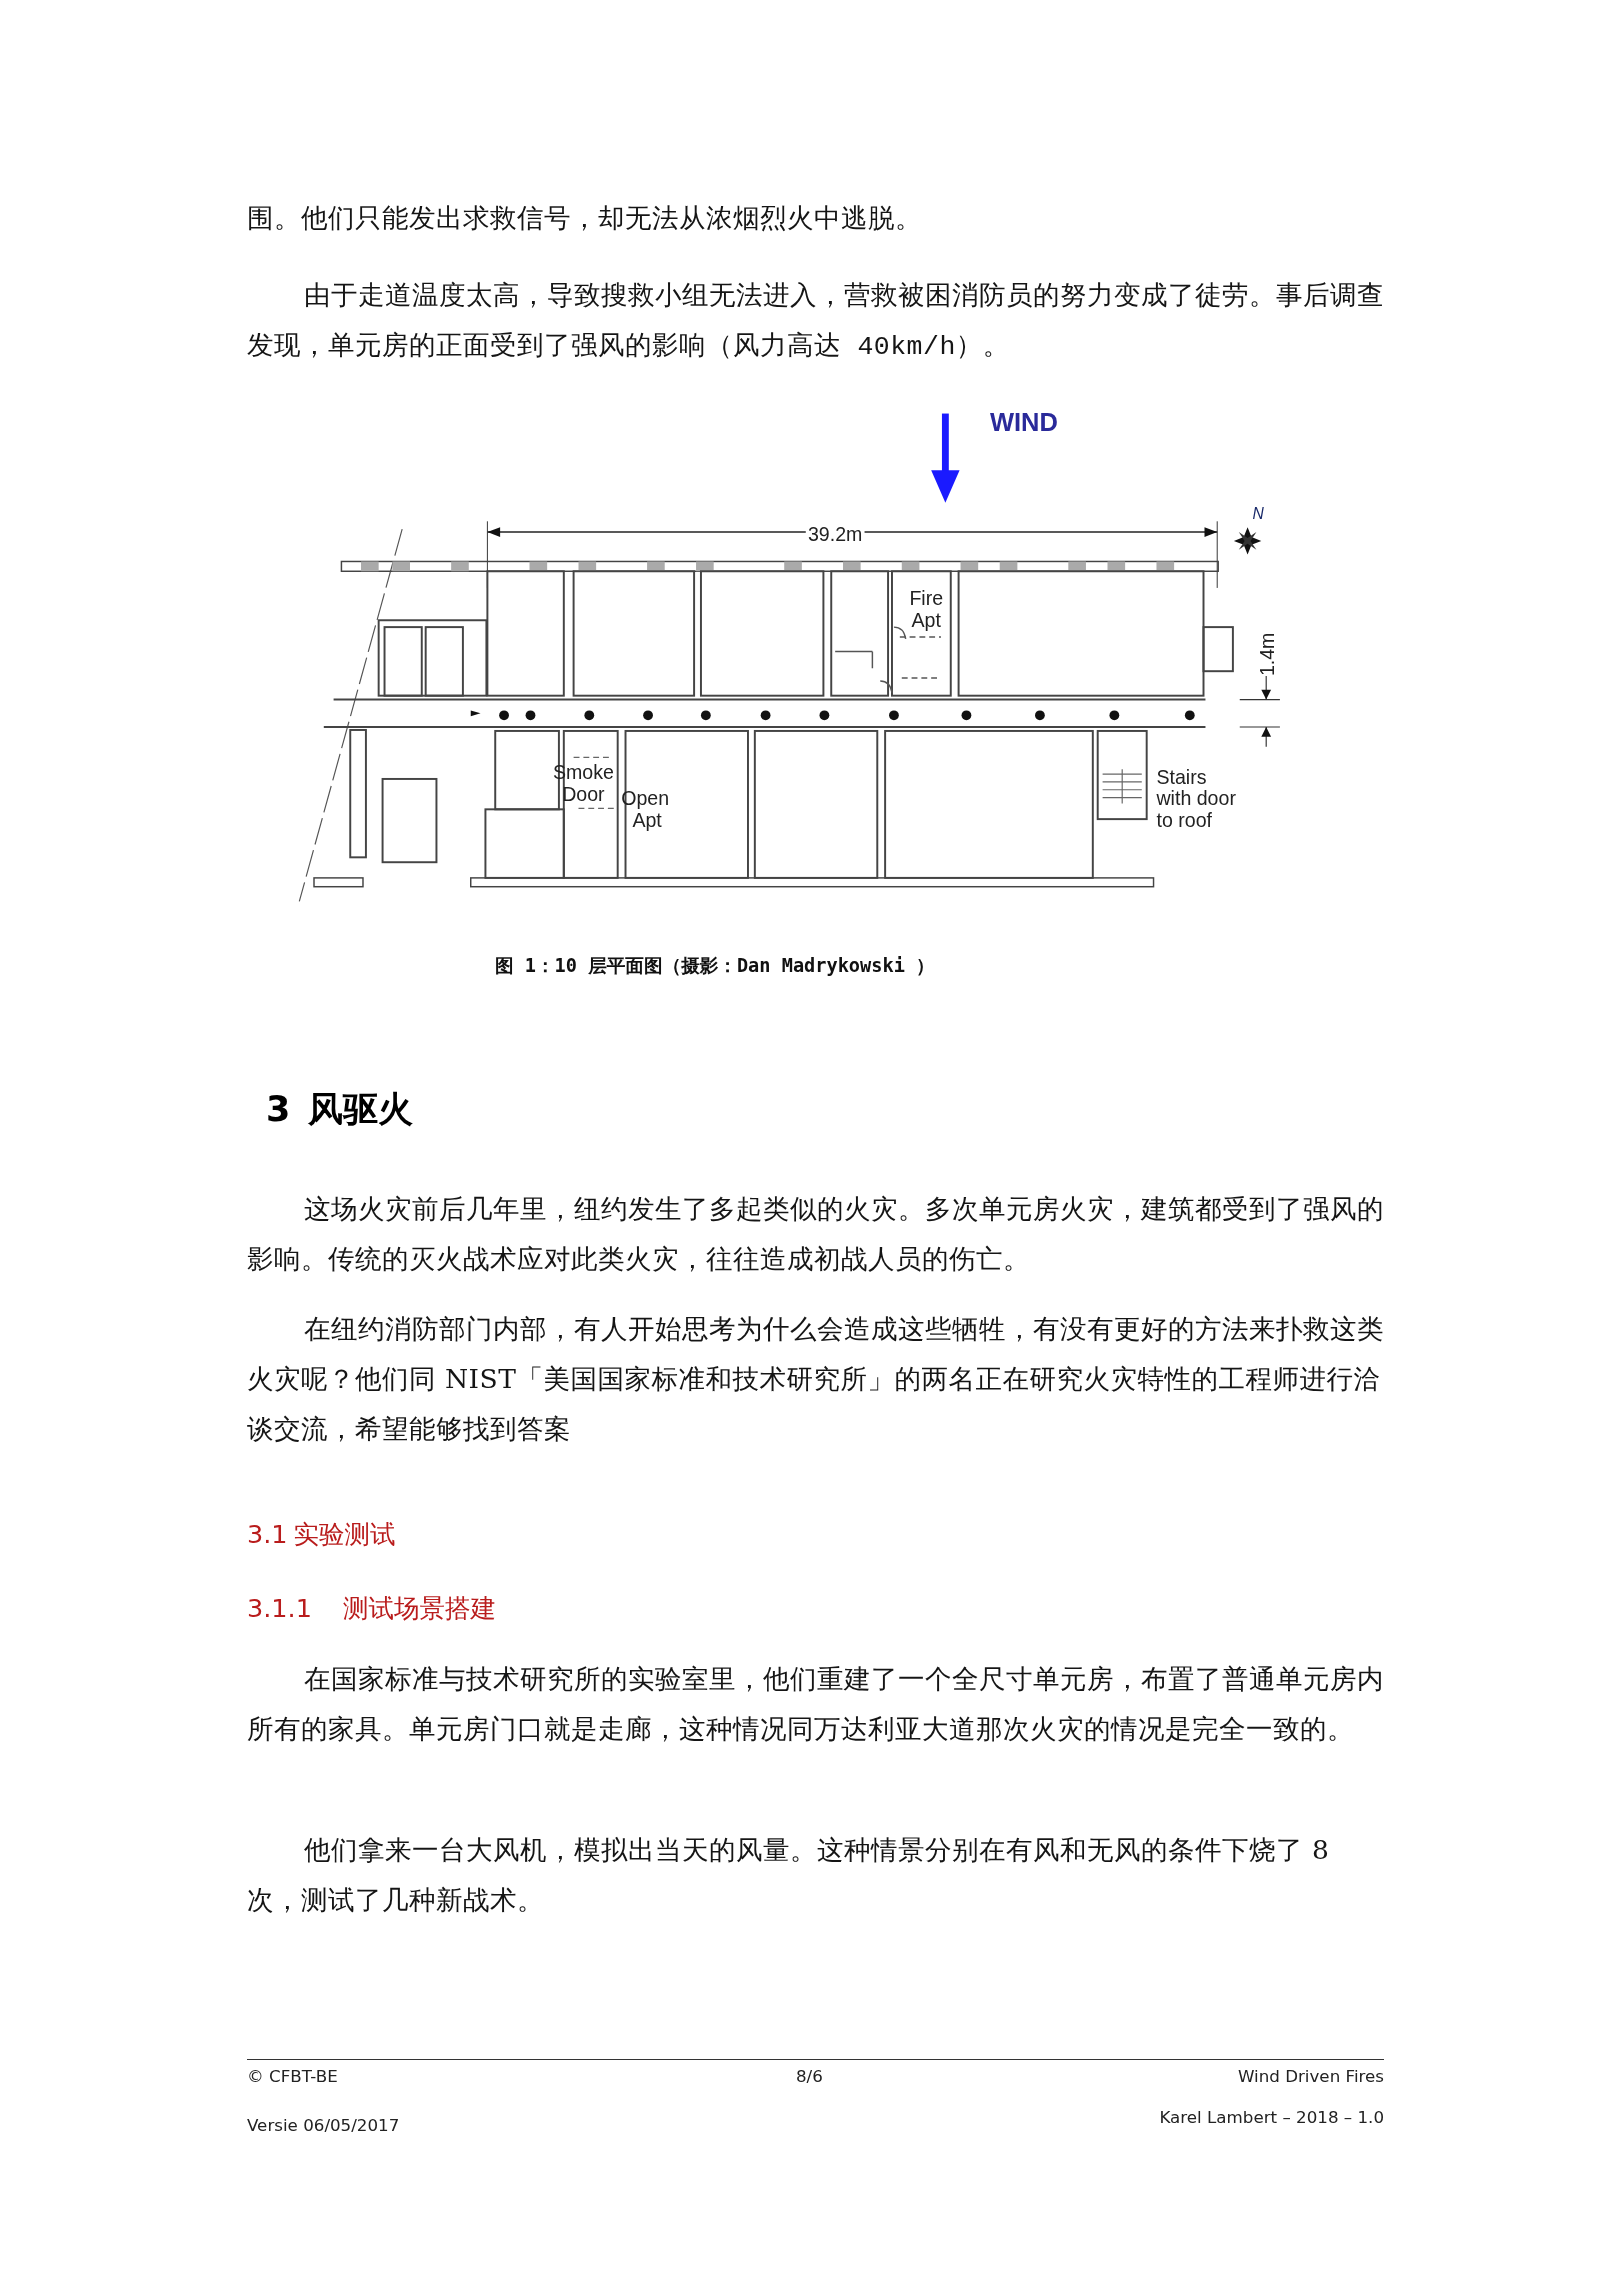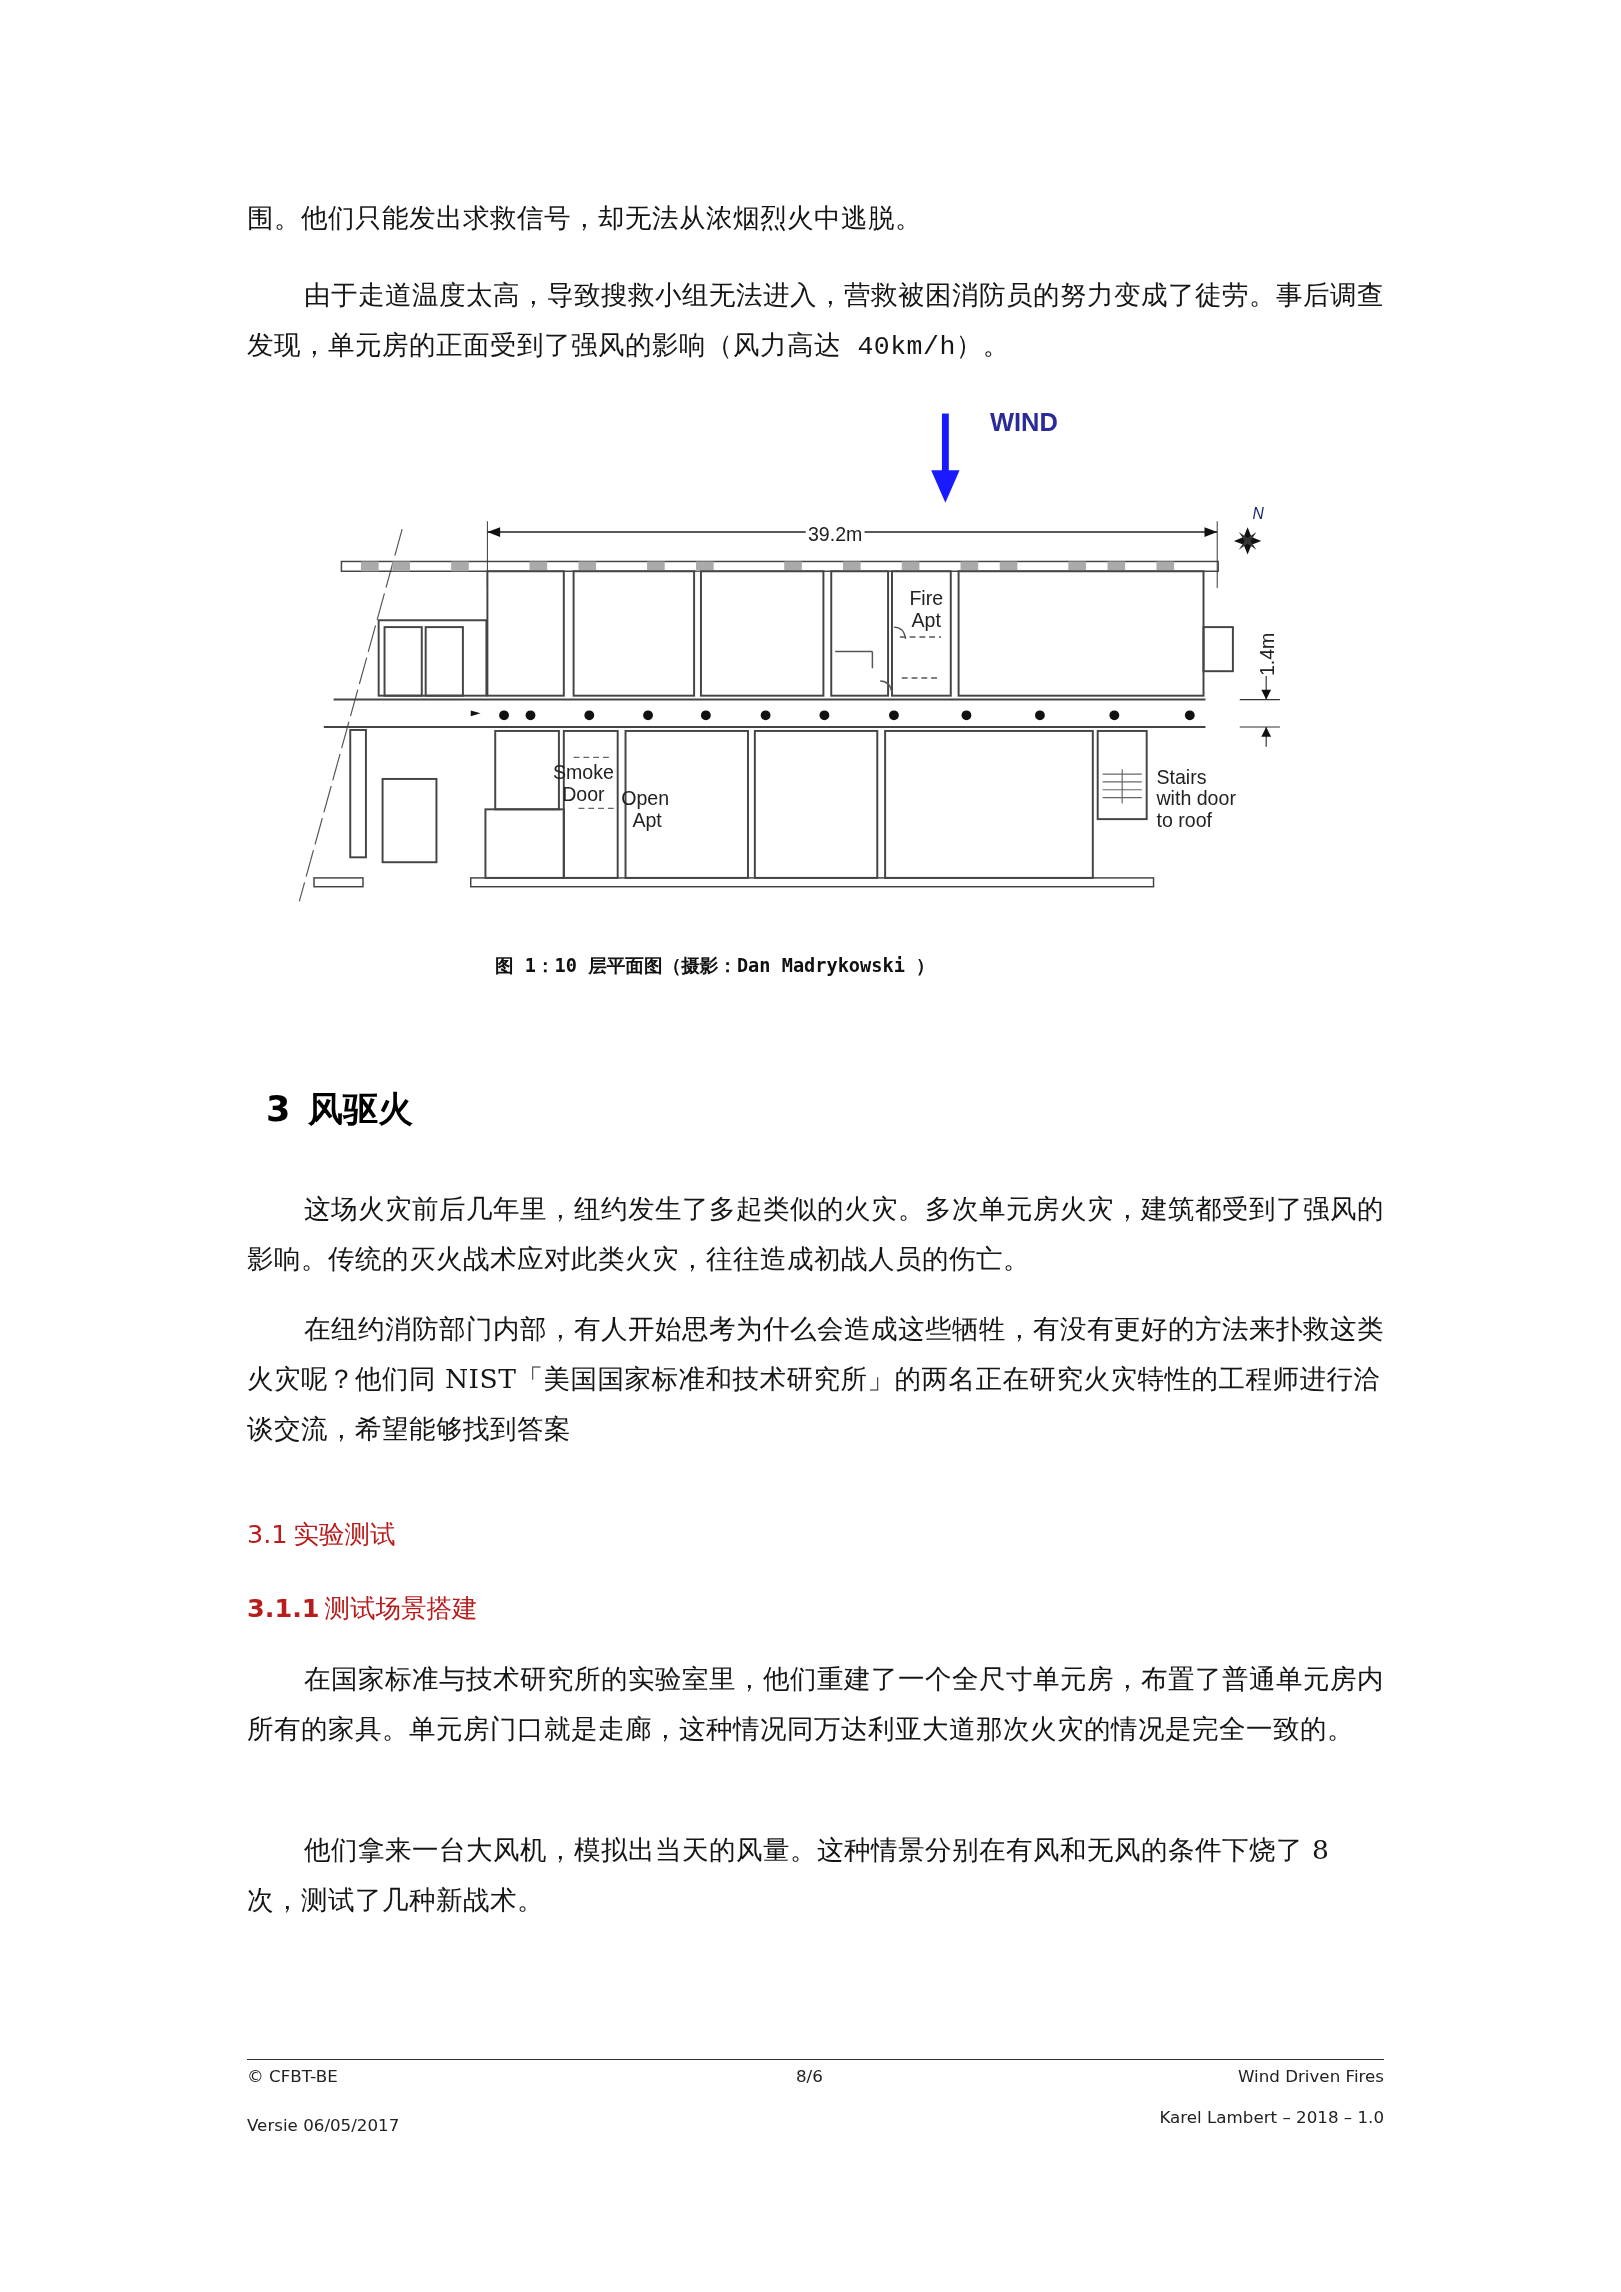--- a/index.html
+++ b/index.html
@@ -21,21 +21,21 @@
     font-size: 35px; font-weight: bold; color: #000; margin-left: 19px;
   }
   .h1 .num { margin-right: 17.6px; }
   .h1 .txt { font-weight: normal; font-family: "DejaVu Serif", serif; font-weight: bold; }
   .h2, .h3 {
     position: absolute; left: 247px;
     font-family: "DejaVu Sans", "Liberation Sans", sans-serif;
     font-size: 25.5px; color: #b91c1c;
   }
   .h2 .num, .h3 .num { margin-right: 5.9px; }
-  .h3 .num { margin-right: 5px; font-weight: bold; }
+  .h3 .num { margin-right: 31px; }
   .caption {
     position: absolute; left: 495px; top: 953px;
     font-family: "DejaVu Sans Mono", "Liberation Mono", monospace;
     font-size: 18.6px; font-weight: bold; color: #111;
   }
   .figure { position: absolute; left: 294px; top: 392px; width: 1098px; height: 529px; }
   .footer-rule { position: absolute; left: 247px; top: 2059px; width: 1137px; height: 1px; background: #333; }
   .foot {
     position: absolute; font-family: "DejaVu Sans", "Liberation Sans", sans-serif;
     font-size: 16.7px; color: #222; text-align: center;

